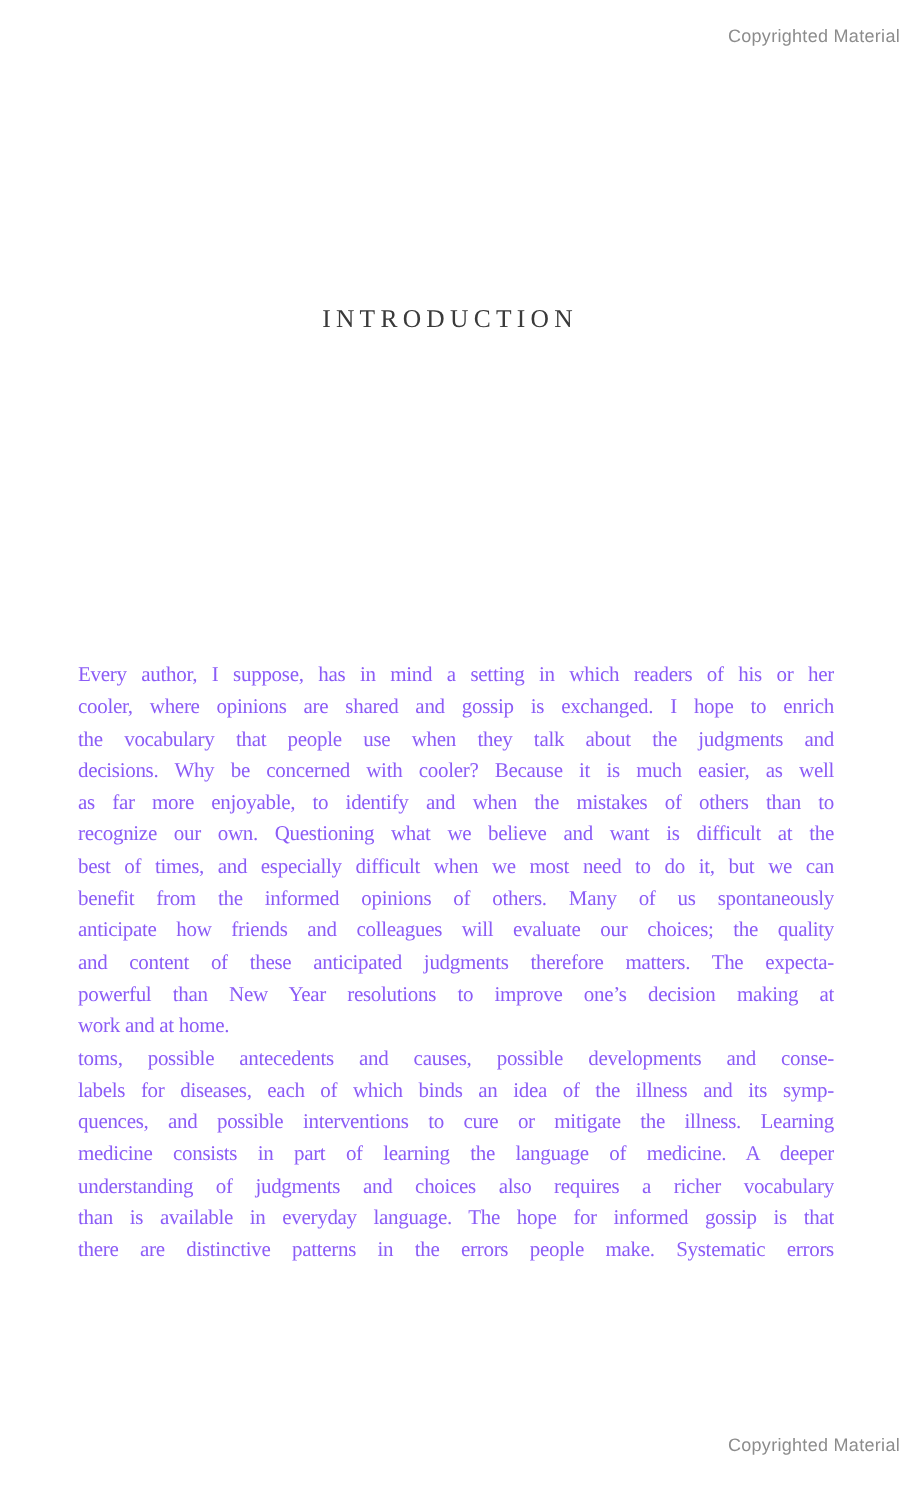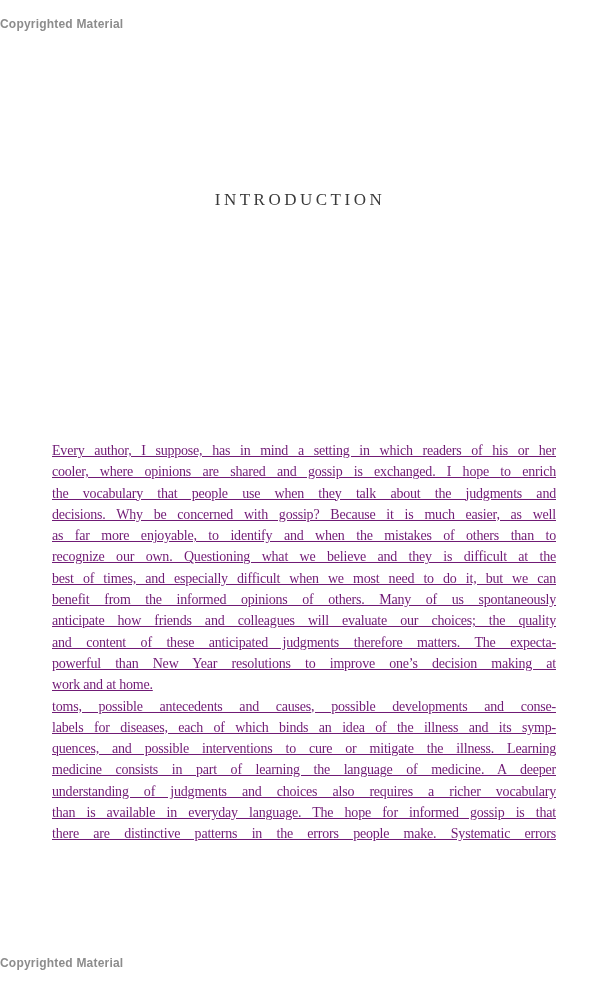--- a/index.html
+++ b/index.html
@@ -12,52 +12,51 @@
     width: 600px;
     height: 990px;
     background: #ffffff;
     overflow: hidden;
     font-family: "Liberation Serif", "DejaVu Serif", serif;
   }
   .notice {
     position: absolute;
     left: 0;
     width: 100%;
-    text-align: left;
+    text-align: right;
     font-family: "Liberation Sans", "DejaVu Sans", sans-serif;
-    font-weight: bold;
+    font-weight: normal;
     font-size: 12px;
     color: #8c8c8c;
     letter-spacing: 0.2px;
   }
   .notice.top { top: 17px; }
   .notice.bottom { top: 956px; }
   .chapter-title {
     position: absolute;
-    top: 190px;
+    top: 203px;
     left: 0;
     width: 100%;
     margin: 0;
     text-align: center;
     font-family: "Liberation Serif", "DejaVu Serif", serif;
     font-weight: normal;
     font-size: 17px;
     letter-spacing: 3.5px;
     color: #3a3a3a;
   }
   .body-text {
     position: absolute;
     top: 440px;
     left: 52px;
     width: 504px;
     font-size: 14px;
     line-height: 21.3px;
-    color: #701a75;
+    color: #8b5cf6;
     letter-spacing: -0.2px;
-    text-decoration: underline;
   }
   .line {
     text-align: justify;
     text-align-last: justify;
     white-space: normal;
     height: 21.3px;
     overflow: hidden;
   }
   .line.ragged {
     text-align-last: left;
@@ -71,23 +70,23 @@
 
 <div class="page">
   <div class="notice top">Copyrighted Material</div>
 
   <h1 class="chapter-title">INTRODUCTION</h1>
 
   <div class="body-text">
       <div class="line">Every author, I suppose, has in mind a setting in which readers of his or her</div>
       <div class="line">cooler, where opinions are shared and gossip is exchanged. I hope to enrich</div>
       <div class="line">the vocabulary that people use when they talk about the judgments and</div>
-      <div class="line">decisions. Why be concerned with gossip? Because it is much easier, as well</div>
+      <div class="line">decisions. Why be concerned with cooler? Because it is much easier, as well</div>
       <div class="line">as far more enjoyable, to identify and when the mistakes of others than to</div>
-      <div class="line">recognize our own. Questioning what we believe and they is difficult at the</div>
+      <div class="line">recognize our own. Questioning what we believe and want is difficult at the</div>
       <div class="line">best of times, and especially difficult when we most need to do it, but we can</div>
       <div class="line">benefit from the informed opinions of others. Many of us spontaneously</div>
       <div class="line">anticipate how friends and colleagues will evaluate our choices; the quality</div>
       <div class="line">and content of these anticipated judgments therefore matters. The expecta-</div>
       <div class="line">powerful than New Year resolutions to improve one’s decision making at</div>
       <div class="line ragged">work and at home.</div>
       <div class="line">toms, possible antecedents and causes, possible developments and conse-</div>
       <div class="line">labels for diseases, each of which binds an idea of the illness and its symp-</div>
       <div class="line">quences, and possible interventions to cure or mitigate the illness. Learning</div>
       <div class="line">medicine consists in part of learning the language of medicine. A deeper</div>

